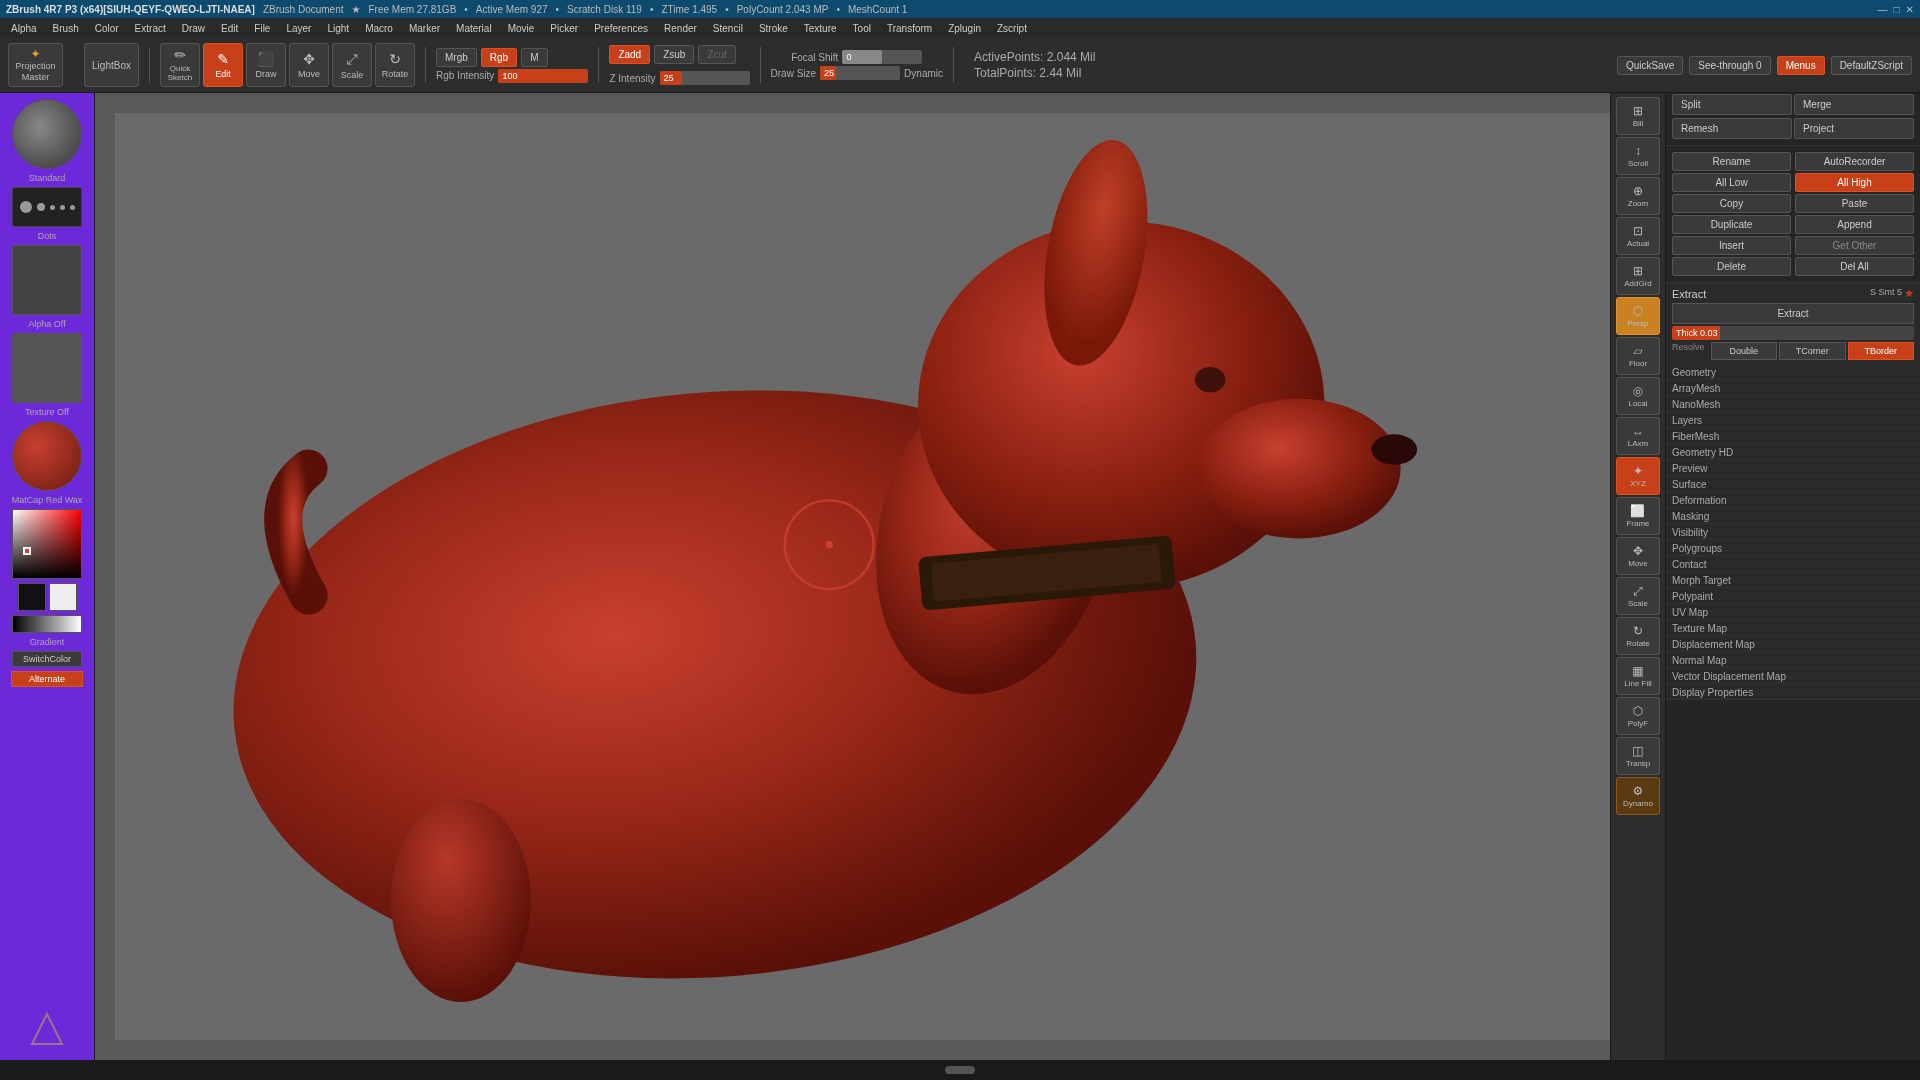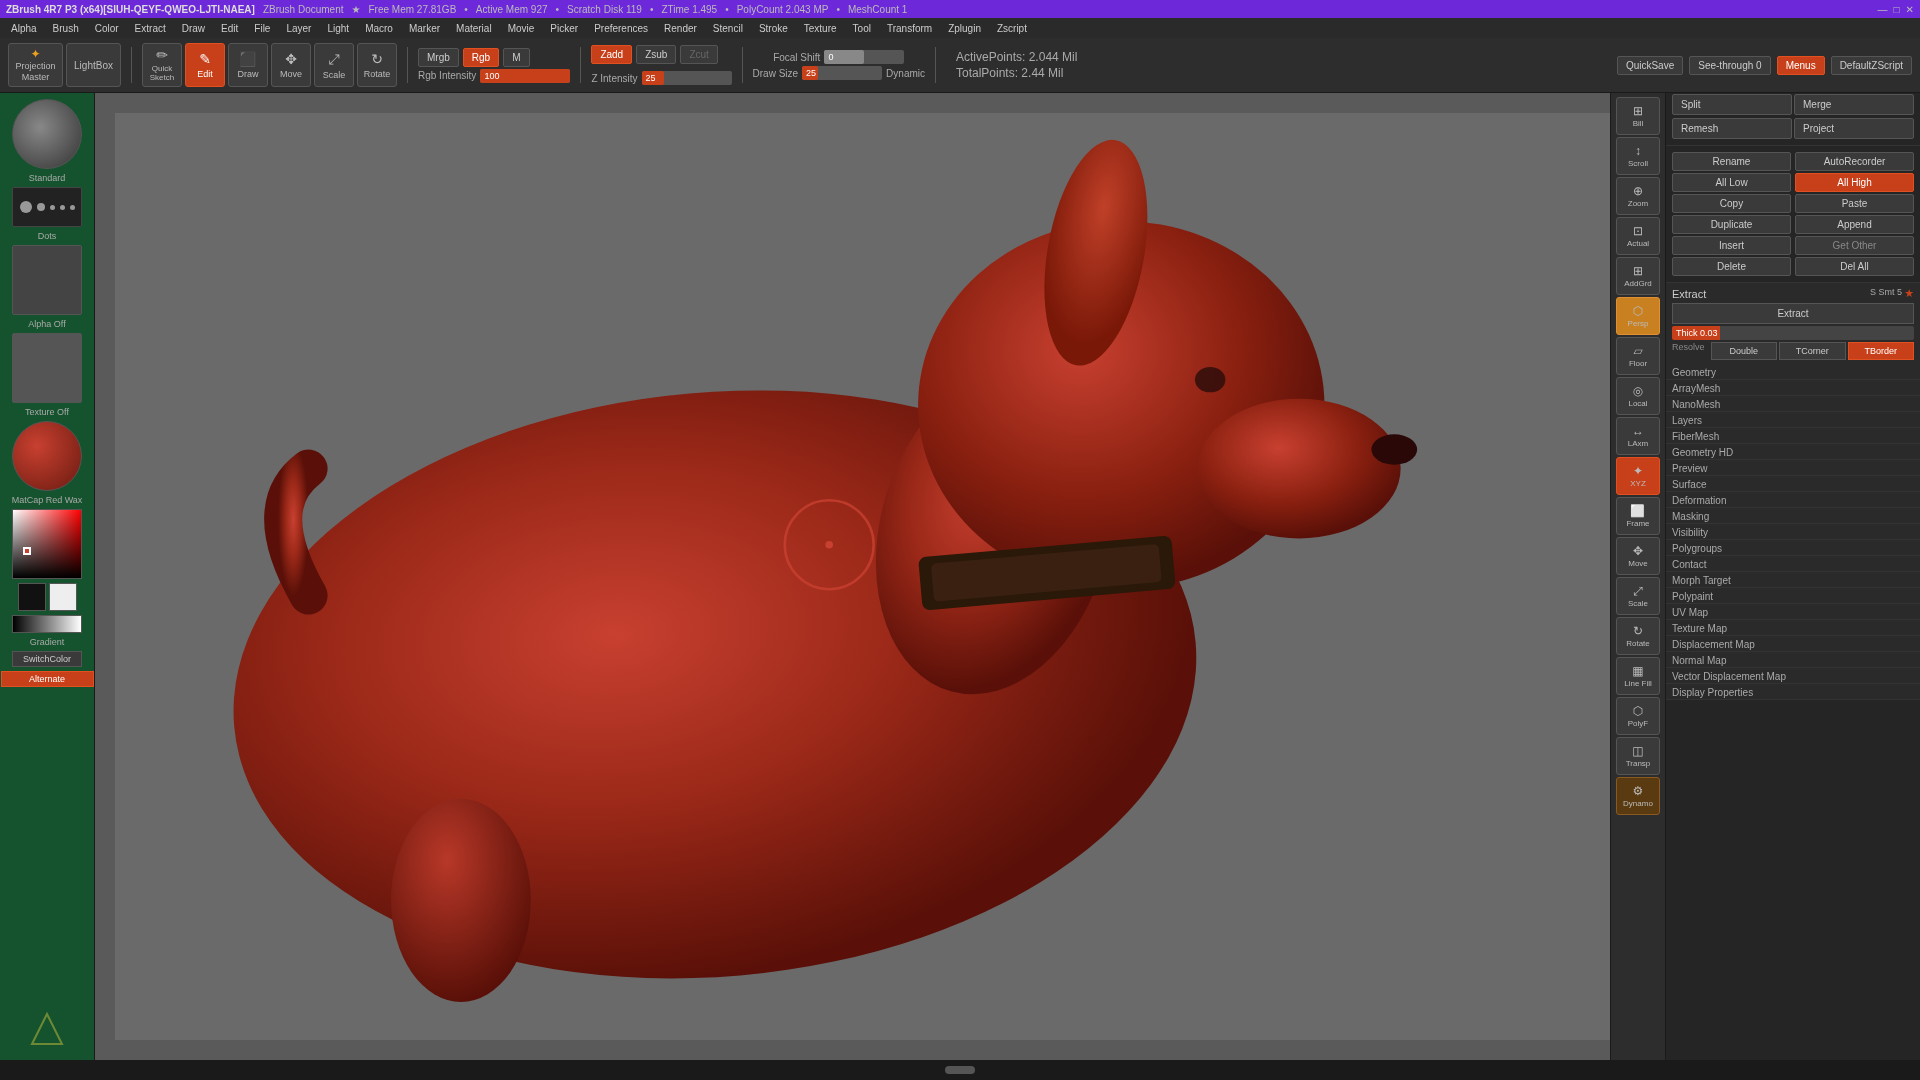--- a/index.html
+++ b/index.html
@@ -12,21 +12,21 @@
       color: #ccc;
       overflow: hidden;
       position: relative;
     }
 
     
     #top-bar {
       position: absolute;
       top: 0; left: 0; right: 0;
       height: 18px;
-      background: #6d28d9;
+      background: #0c4a6e;
       display: flex;
       align-items: center;
       padding: 0 6px;
       gap: 8px;
       font-size: 10px;
       color: #aaa;
       z-index: 100;
     }
     #top-bar span { color: #bbb; }
     #top-bar .title { color: #ddd; font-weight: bold; }
@@ -111,20 +111,21 @@
       height: 44px;
       background: #3a3a3a;
       border: 1px solid #555;
       border-radius: 3px;
       display: flex;
       align-items: center;
       justify-content: center;
       font-size: 10px;
       color: #bbb;
       cursor: pointer;
+      margin-left: 18px;
     }
 
     .separator {
       width: 1px;
       height: 36px;
       background: #555;
       margin: 0 4px;
     }
 
     .mode-btn {
@@ -203,21 +204,21 @@
     }
     .stat-row { font-size: 12px; color: #aaa; }
 
     
     #left-panel {
       position: absolute;
       top: 93px;
       left: 0;
       width: 95px;
       bottom: 20px;
-      background: #14532d;
+      background: #6d28d9;
       border-right: 1px solid #1a1a1a;
       display: flex;
       flex-direction: column;
       align-items: center;
       padding: 6px 4px;
       gap: 4px;
       overflow-y: auto;
       z-index: 80;
     }
 
@@ -286,21 +287,21 @@
       width: 70px;
       padding: 2px 4px;
       background: #3a3a3a;
       border: 1px solid #555;
       font-size: 9px;
       color: #ccc;
       text-align: center;
       cursor: pointer;
     }
     .alternate-btn {
-      width: 93px;
+      width: 72px;
       padding: 2px 4px;
       background: #c8401a;
       border: 1px solid #e05020;
       font-size: 9px;
       color: #fff;
       text-align: center;
       cursor: pointer;
     }
 
     

